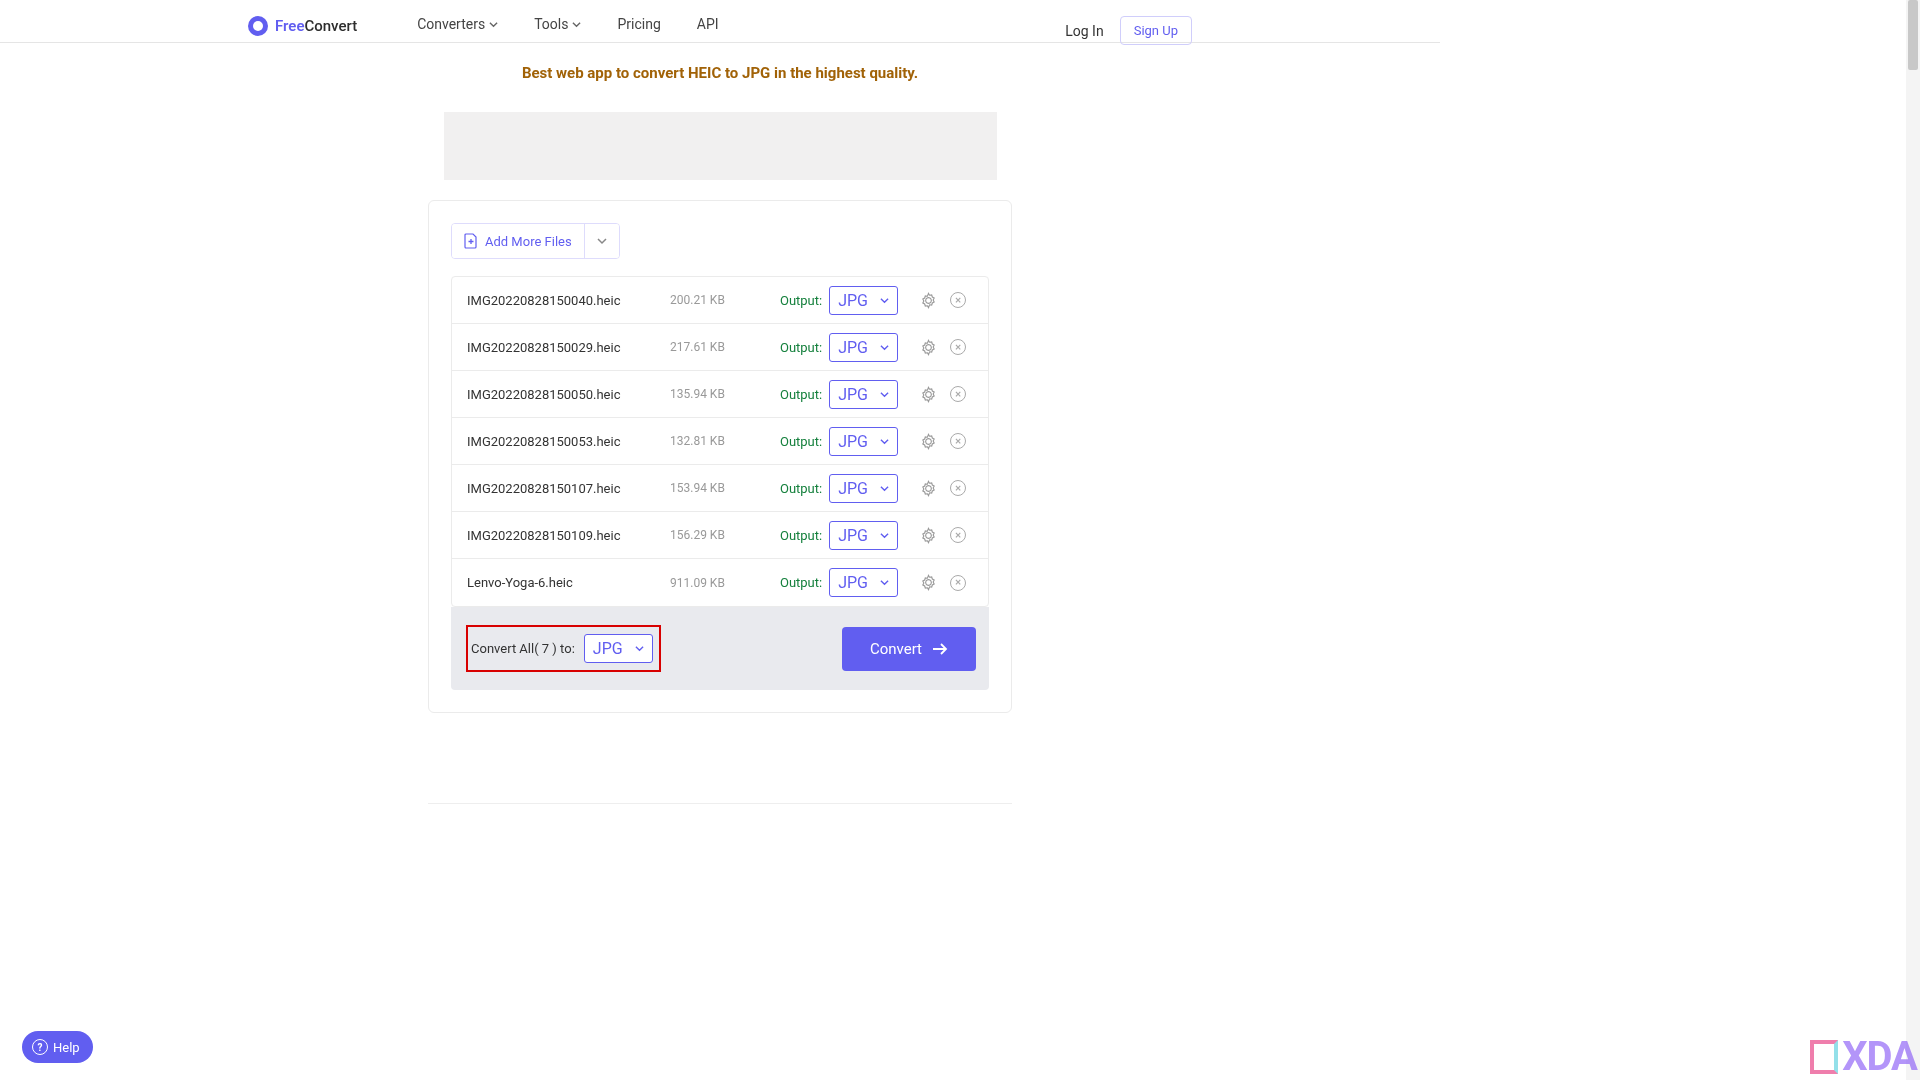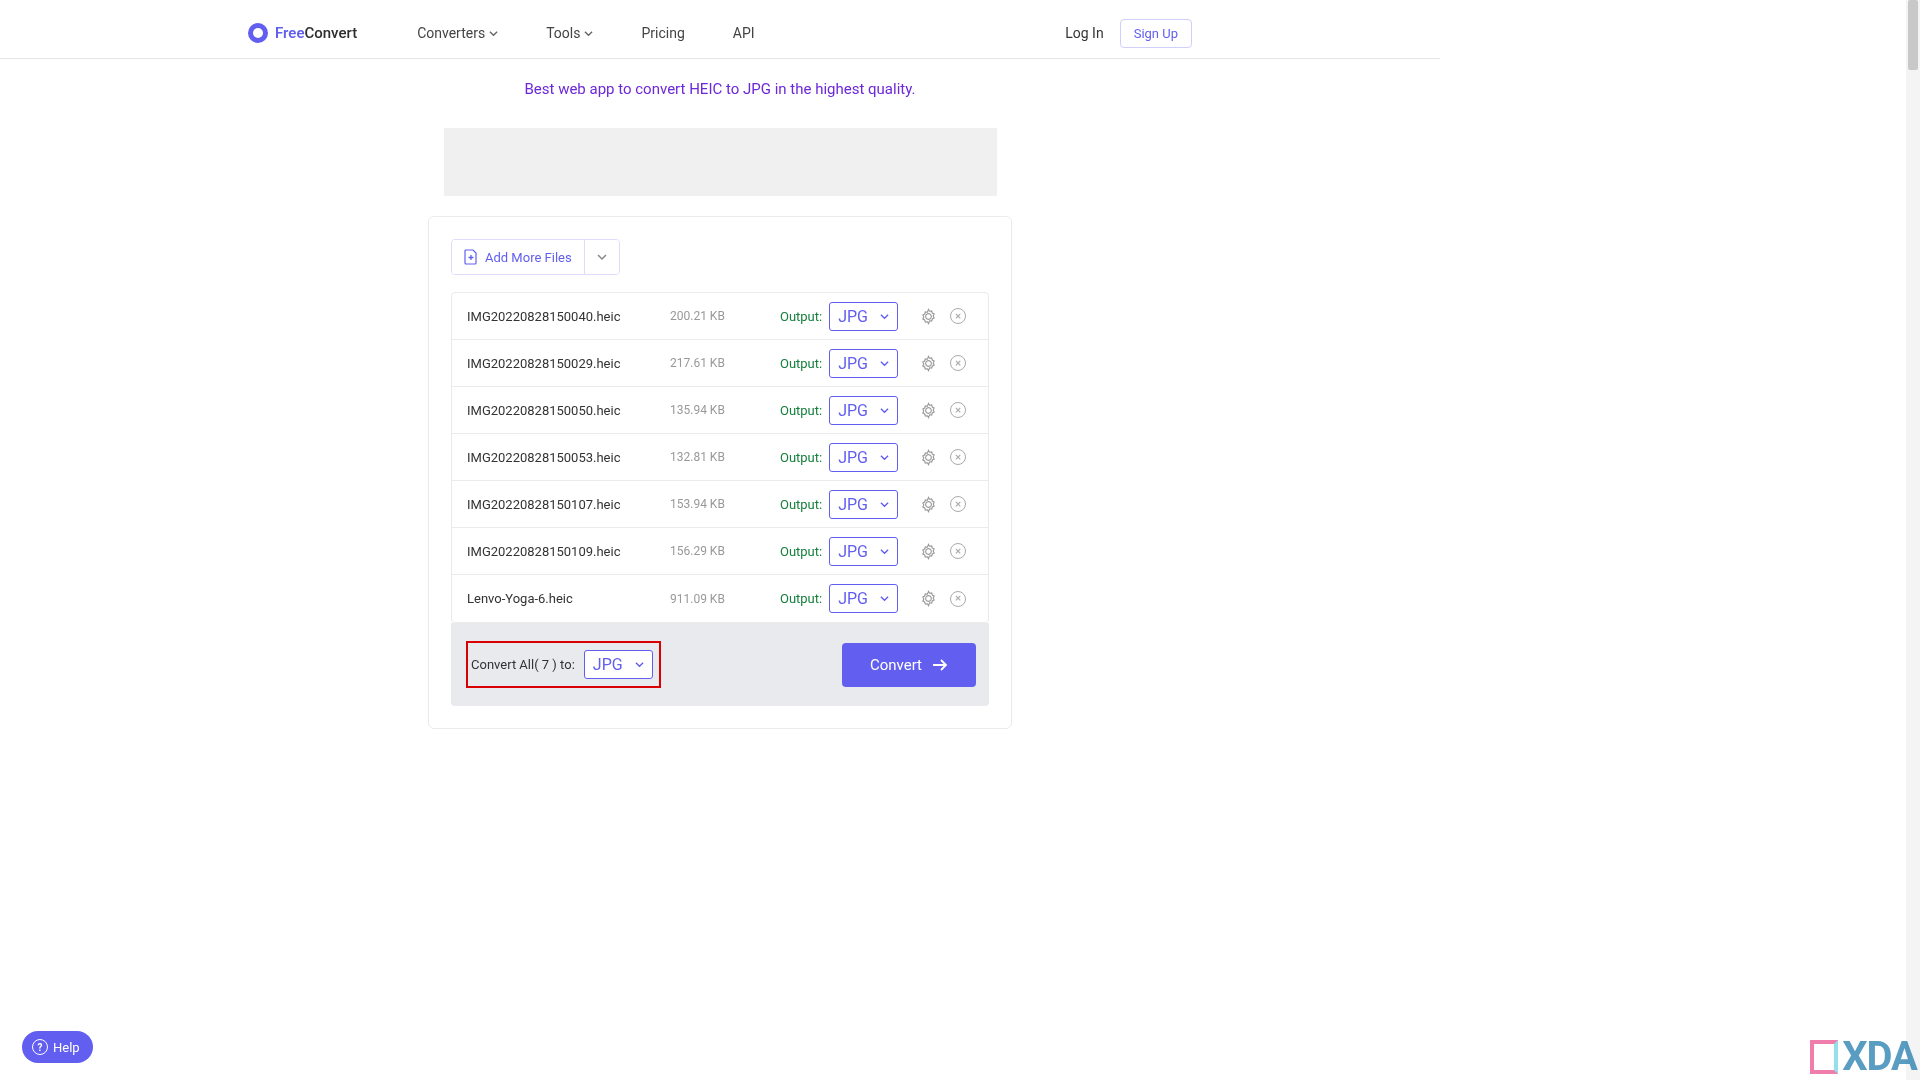--- a/index.html
+++ b/index.html
@@ -1,32 +1,32 @@
 <!DOCTYPE html>
 <html><head>
 <meta charset="utf-8">
 <style>
 * { margin: 0; padding: 0; box-sizing: border-box; font-family: -apple-system, BlinkMacSystemFont, 'Segoe UI', Roboto, sans-serif; }
 body { background: #fff; width: 1440px; height: 810px; overflow: hidden; position: relative; }
 
 
-.header { height: 59px; border-bottom: 1px solid #e5e5e5; display: flex; align-items: center; padding: 8px 248px 0 248px; }
+.header { height: 43px; border-bottom: 1px solid #e5e5e5; display: flex; align-items: flex-start; padding: 16px 248px 0 248px; }
 .logo { display: flex; align-items: center; gap: 7px; margin-right: 60px; }
 .logo-icon { width: 20px; height: 20px; background: #615ef0; border-radius: 50%; display: flex; align-items: center; justify-content: center; }
 .logo-icon::before { content: ''; width: 10px; height: 10px; background: #fff; border-radius: 50%; }
 .logo-text { font-size: 15px; font-weight: 500; color: #2d2d2d; }
 .logo-text .free { color: #615ef0; font-weight: 600; }
-.nav { display: flex; gap: 48px; align-items: center; flex: 1; }
+.nav { display: flex; gap: 36px; align-items: center; flex: 1; }
 .nav-item { font-size: 14px; color: #444; cursor: pointer; display: flex; align-items: center; gap: 4px; }
 .header-right { display: flex; align-items: center; gap: 16px; margin-left: 48px; }
 .login { font-size: 14px; color: #333; cursor: pointer; }
 .signup { font-size: 13px; color: #615ef0; border: 1px solid #d0cefb; padding: 6px 13px; border-radius: 4px; cursor: pointer; }
 
 
-.subtitle { text-align: center; font-size: 15px; color: #6d28d9; margin-top: 21px; }
+.subtitle { text-align: center; font-size: 15px; color: #a16207; margin-top: 21px; font-weight: bold; }
 
 
 .ad { width: 553px; height: 68px; background: #f1f0f0; margin: 30px auto 0; }
 
 
 .card { width: 584px; margin: 20px auto 0; background: #fff; border: 1px solid #ebebeb; border-radius: 6px; padding: 22px; }
 
 .add-more-wrap { display: flex; border: 1px solid #dedcfc; border-radius: 4px; width: fit-content; overflow: hidden; }
 .add-more-btn { display: flex; align-items: center; gap: 7px; padding: 9px 12px; cursor: pointer; background: #fff; }
 .add-more-btn span { font-size: 13px; color: #615ef0; }
@@ -53,21 +53,21 @@
 
 
 .mobile-card { width: 584px; margin: 90px auto 0; background: #fff; border-top: 1px solid #eee; padding-top: 18px; }
 .mobile-title { text-align: center; font-size: 14px; font-weight: 600; color: #333; }
 
 
 .help-btn { position: fixed; left: 22px; bottom: 17px; background: #615ef0; color: #fff; padding: 8px 13px 8px 10px; border-radius: 18px; font-size: 13px; display: flex; align-items: center; gap: 5px; cursor: pointer; }
 .help-icon { width: 16px; height: 16px; border: 1.5px solid #fff; border-radius: 50%; display: flex; align-items: center; justify-content: center; font-size: 10px; font-weight: bold; }
 
 
-.xda-watermark { position: fixed; right: 3px; bottom: 0px; font-size: 40px; font-weight: 700; color: #0369a1; letter-spacing: -1px; display: flex; align-items: center; opacity: 0.65; }
+.xda-watermark { position: fixed; right: 3px; bottom: 0px; font-size: 40px; font-weight: 700; color: #8b5cf6; letter-spacing: -1px; display: flex; align-items: center; opacity: 0.65; }
 .xda-mark { width: 28px; height: 34px; border: 4px solid #e63980; border-right: 4px solid #5ad0dd; margin-right: 4px; }
 
 
 .scrollbar { position: fixed; right: 0; top: 0; width: 14px; height: 100%; background: #f4f4f4; }
 .scrollbar-thumb { position: absolute; right: 2px; top: 0; width: 10px; height: 70px; background: #c8c8c8; border-radius: 2px; }
 
 .chev { width: 12px; height: 12px; }
 .chev-sm { width: 9px; height: 9px; }
 </style>
 </head>

